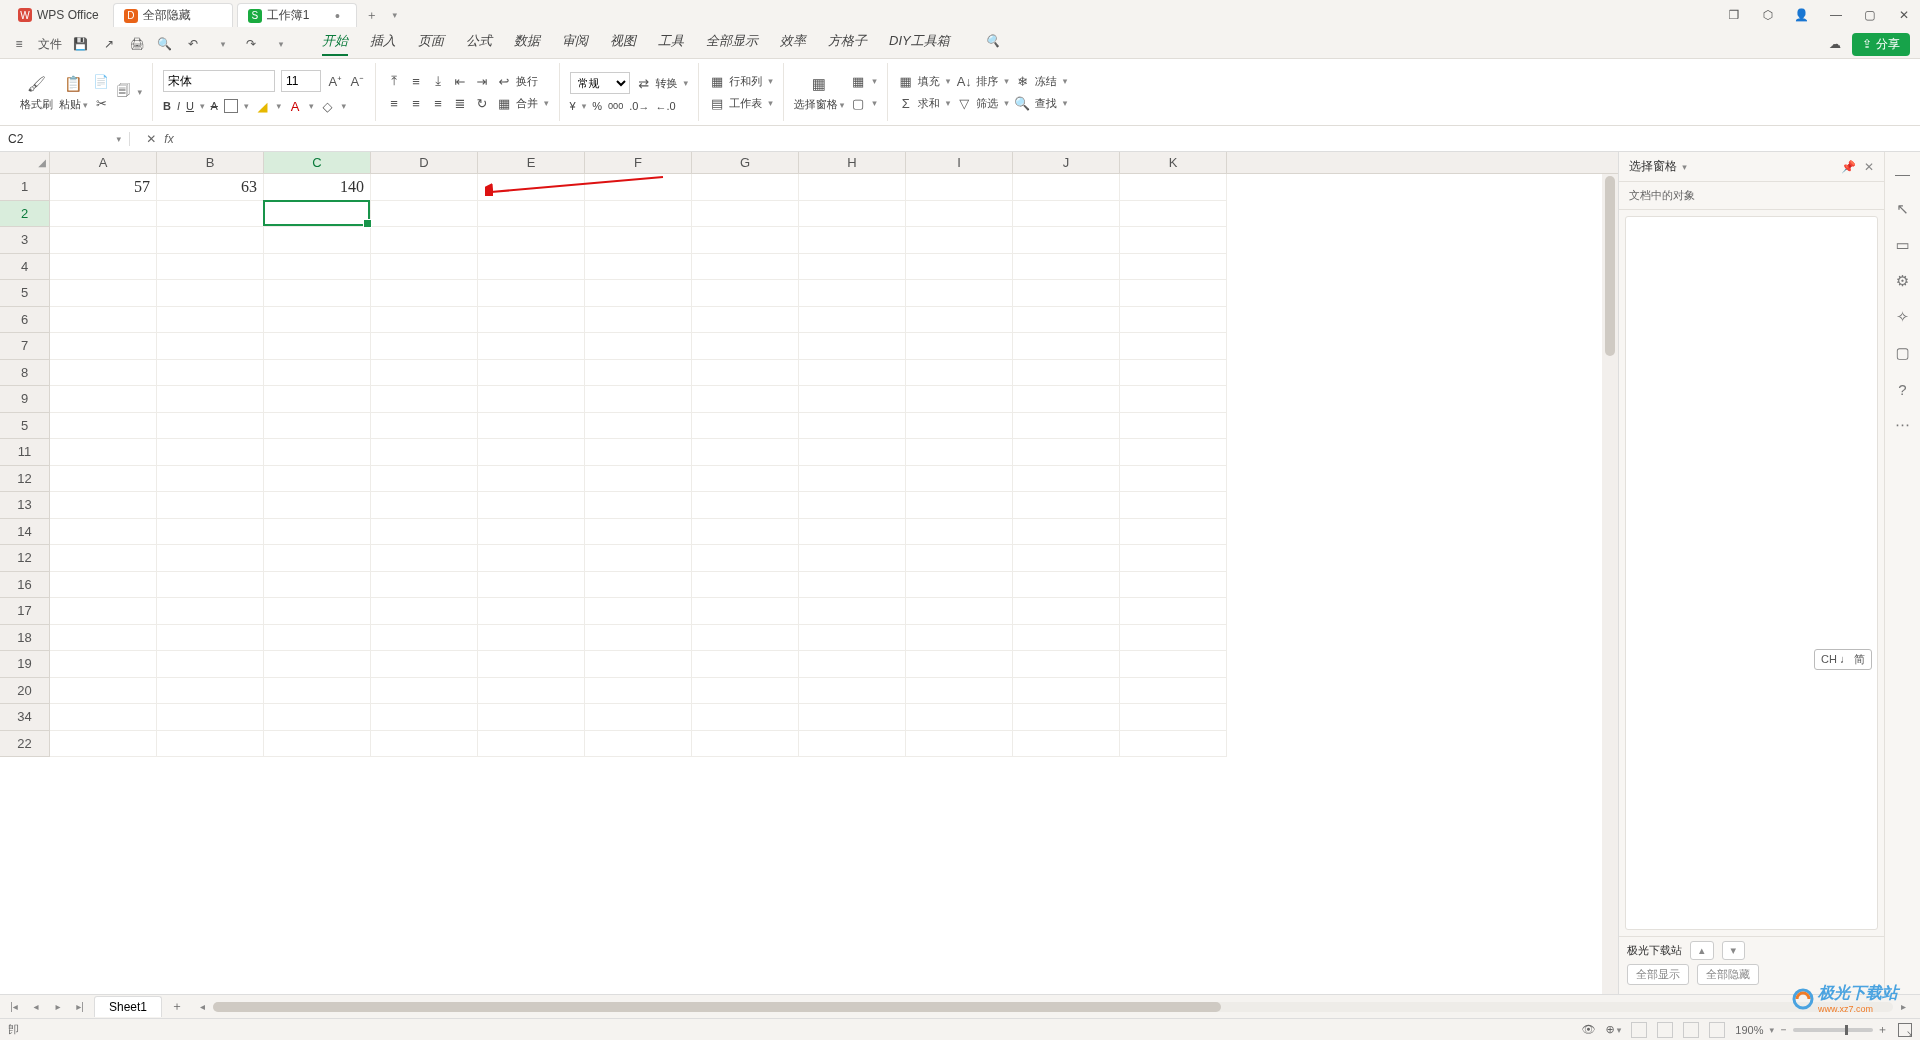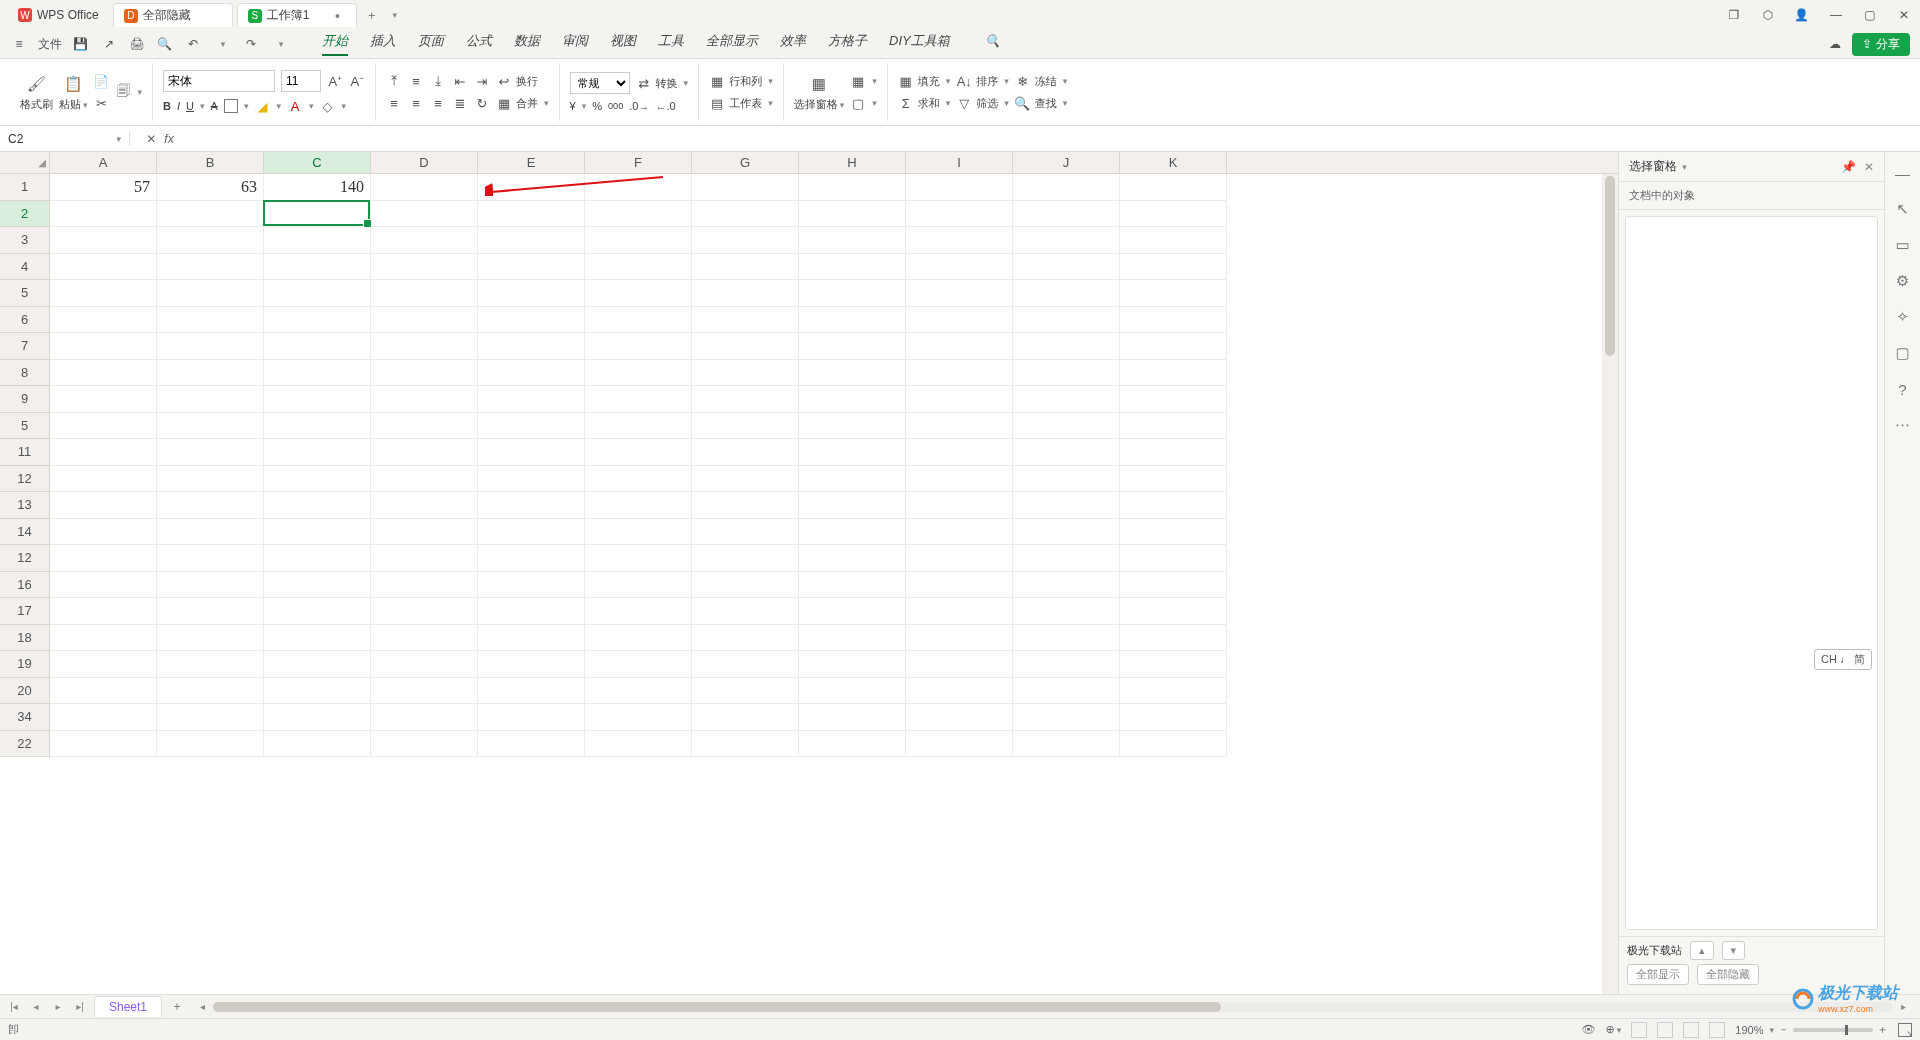--- a/index.html
+++ b/index.html
@@ -78,21 +78,21 @@
   .rp-foot-row { display:flex; align-items:center; gap:8px; font-size:11px;}
   .rp-btn { border:1px solid #ccc; padding:2px 8px; font-size:11px; background:#fff; border-radius:3px; color:#888;}
 
   
   .icon-rail { width:36px; border-left:1px solid #e3e0db; display:flex; flex-direction:column; align-items:center; gap:18px; padding-top:12px; color:#777; background:#f8f6f3;}
   .icon-rail span { width:18px;height:18px;display:flex;align-items:center;justify-content:center;font-size:15px;}
 
   
   .sheet-tabs { height:24px; background:#f5f3f0; display:flex; align-items:center; border-top:1px solid #ddd; padding:0 6px; gap:6px; }
   .nav-btn { width:16px; text-align:center; color:#888; font-size:10px;}
-  .sheet-tab { padding:3px 14px; background:#fff; border:1px solid #ddd; border-bottom:none; border-radius:3px 3px 0 0; font-size:12px; color:#8b5cf6; }
+  .sheet-tab { padding:3px 14px; background:#fff; border:1px solid #ddd; border-bottom:none; border-radius:3px 3px 0 0; font-size:12px; color:#000000; }
   .sheet-add { width:18px; text-align:center; color:#666;}
   .sheet-scroll { flex:1; display:flex; align-items:center; padding:0 8px; }
   .sheet-scroll-track { flex:1; height:10px; background:#eeece8; border-radius:5px; margin:0 8px; position:relative;}
   .sheet-scroll-thumb { position:absolute; left:0; width:60%; top:0; bottom:0; background:#cfcac3; border-radius:5px;}
   .sheet-scroll-arrow{color:#888;font-size:10px;}
 
   
   .status-bar { height:22px; background:#f5f3f0; border-top:1px solid #ddd; display:flex; align-items:center; padding:0 8px; font-size:11px; color:#666; }
   .status-bar .right { margin-left:auto; display:flex; align-items:center; gap:10px;}
   .zoom-group{display:flex;align-items:center;gap:4px;}

